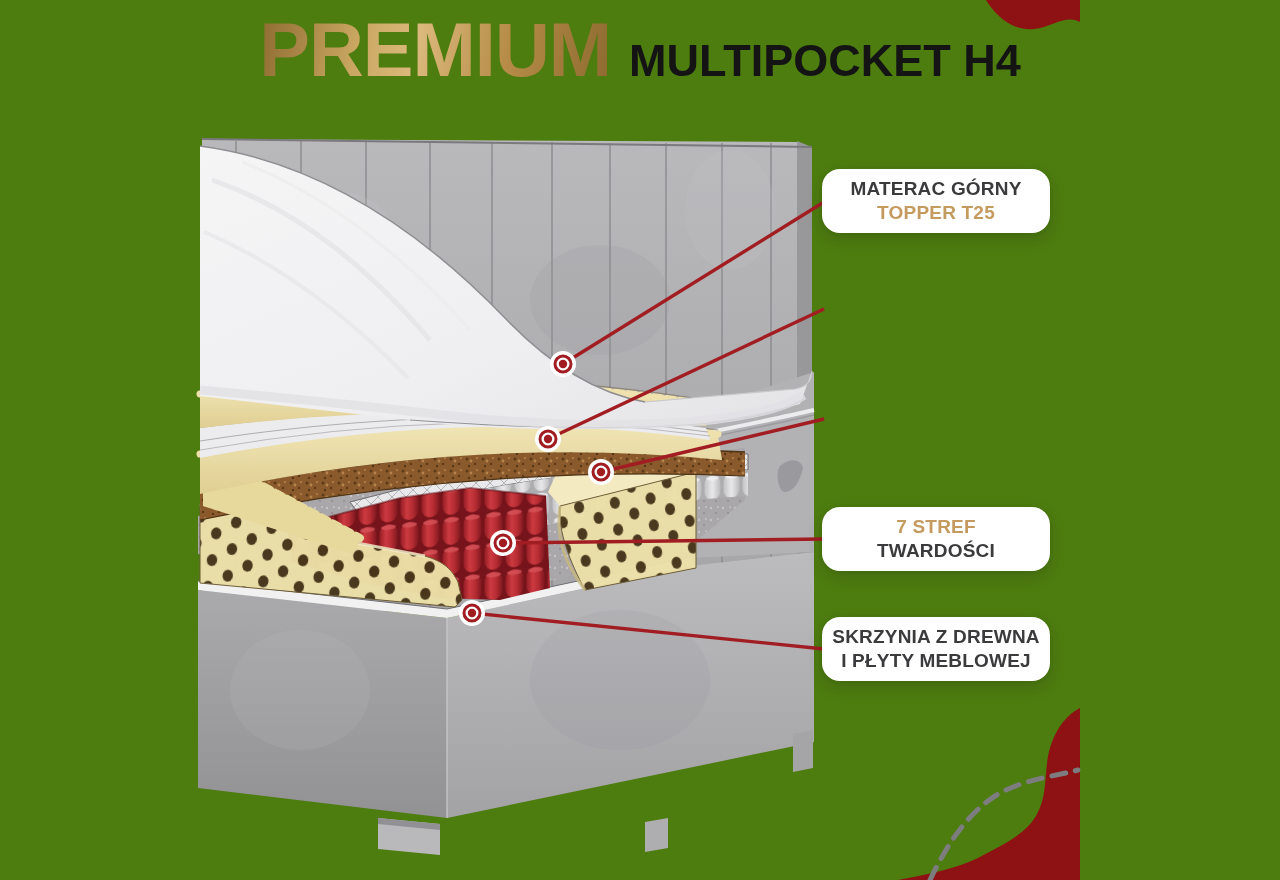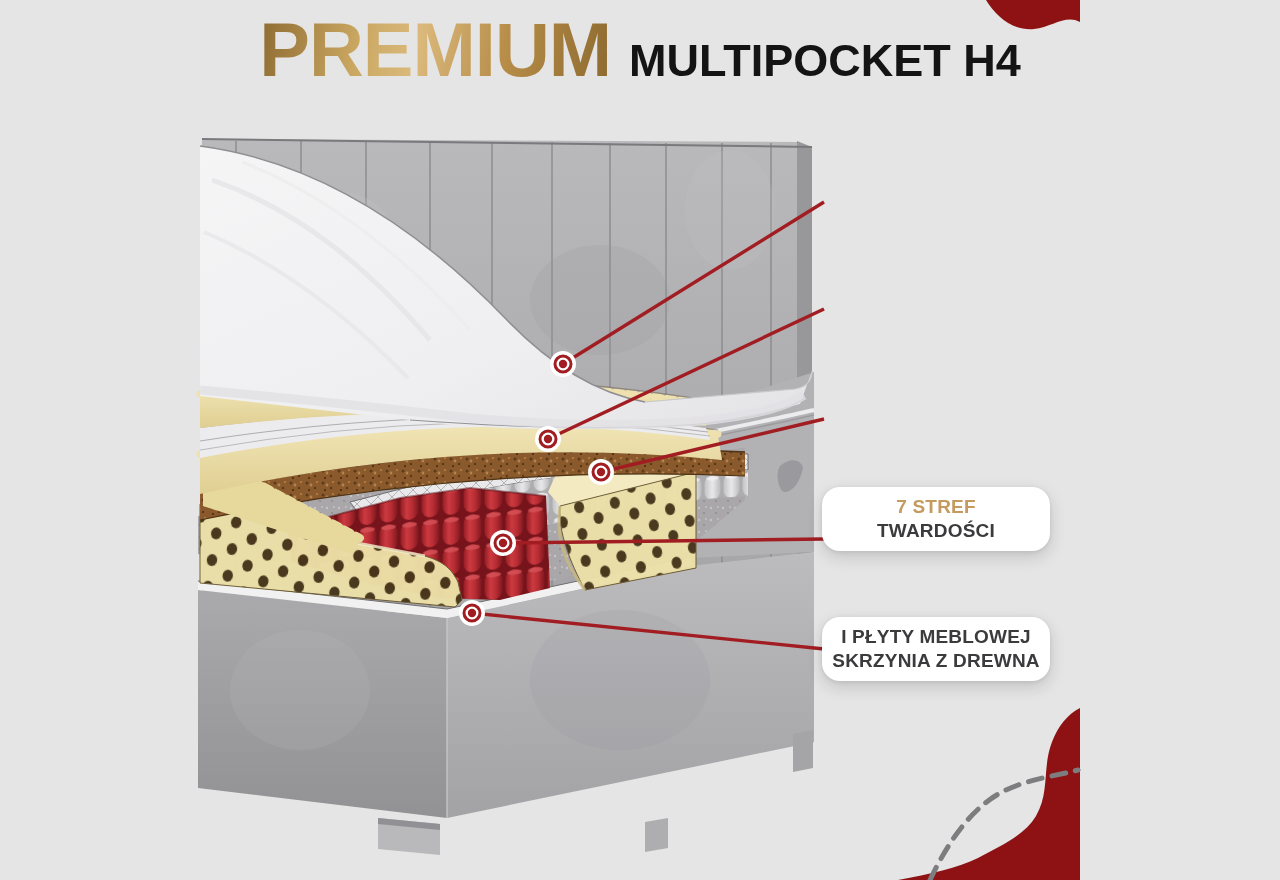--- a/index.html
+++ b/index.html
@@ -1,17 +1,17 @@
 <!DOCTYPE html>
 <html><head>
 <meta charset="utf-8">
 <style>
   html,body{margin:0;padding:0;background:#ffffff;}
   .stage{
-    position:relative;width:1280px;height:880px;background:#e5e5e5;overflow:hidden;
+    position:relative;width:1280px;height:880px;background:#4d7c0f;overflow:hidden;
     font-family:"Liberation Sans", sans-serif;
   }
   
   .title{
     position:absolute;top:12px;left:50%;transform:translateX(-50%);
     display:flex;align-items:baseline;white-space:nowrap;
   }
   .brand{
     font-size:76px;font-weight:800;letter-spacing:-1px;line-height:1;
     background:linear-gradient(100deg,#8d6a30 0%,#c9a761 28%,#dbb97c 45%,#b68c47 70%,#8d6a30 100%);
@@ -25,21 +25,21 @@
     position:absolute;left:822px;width:228px;height:64px;background:#ffffff;border-radius:18px;
     box-shadow:0 6px 16px rgba(30,30,30,.17), 0 1px 4px rgba(0,0,0,.08);
     display:flex;flex-direction:column;align-items:center;justify-content:center;
     text-align:center;line-height:24px;font-size:19px;letter-spacing:.2px;z-index:5;
   }
   .callout .dark{color:#3b3b3d;font-weight:700;}
   .callout .gold{color:#c49a5e;font-weight:800;}
   #co-topper{top:169px;}
   #co-foam{top:277px;}
   #co-coconut{top:387px;}
-  #co-zones{top:487px;}
+  #co-zones{top:507px;}
   #co-box{top:617px;}
   svg{position:absolute;top:0;left:0;}
 </style>
 </head>
 <body>
 
 <div class="stage">
 
   <svg width="1280" height="880" viewBox="0 0 1280 880" aria-hidden="true">
     <defs>
@@ -264,22 +264,26 @@
           <circle cx="472" cy="613" r="4.2" fill="#a11d22"></circle>
         </g>
     </g>
   </svg>
 
   <div class="title">
     <span class="brand">PREMIUM</span>
     <span class="model">MULTIPOCKET H4</span>
   </div>
 
+  <div class="callout" id="co-topper">
+    <div class="dark">MATERAC GÓRNY</div>
+    <div class="gold">TOPPER T25</div>
+  </div>
   <div class="callout" id="co-zones">
     <div class="gold">7 STREF</div>
     <div class="dark">TWARDOŚCI</div>
   </div>
   <div class="callout" id="co-box">
+    <div class="dark">SKRZYNIA Z DREWNA</div>
     <div class="dark">I PŁYTY MEBLOWEJ</div>
-    <div class="dark">SKRZYNIA Z DREWNA</div>
   </div>
 
 </div>
 
 </body></html>

